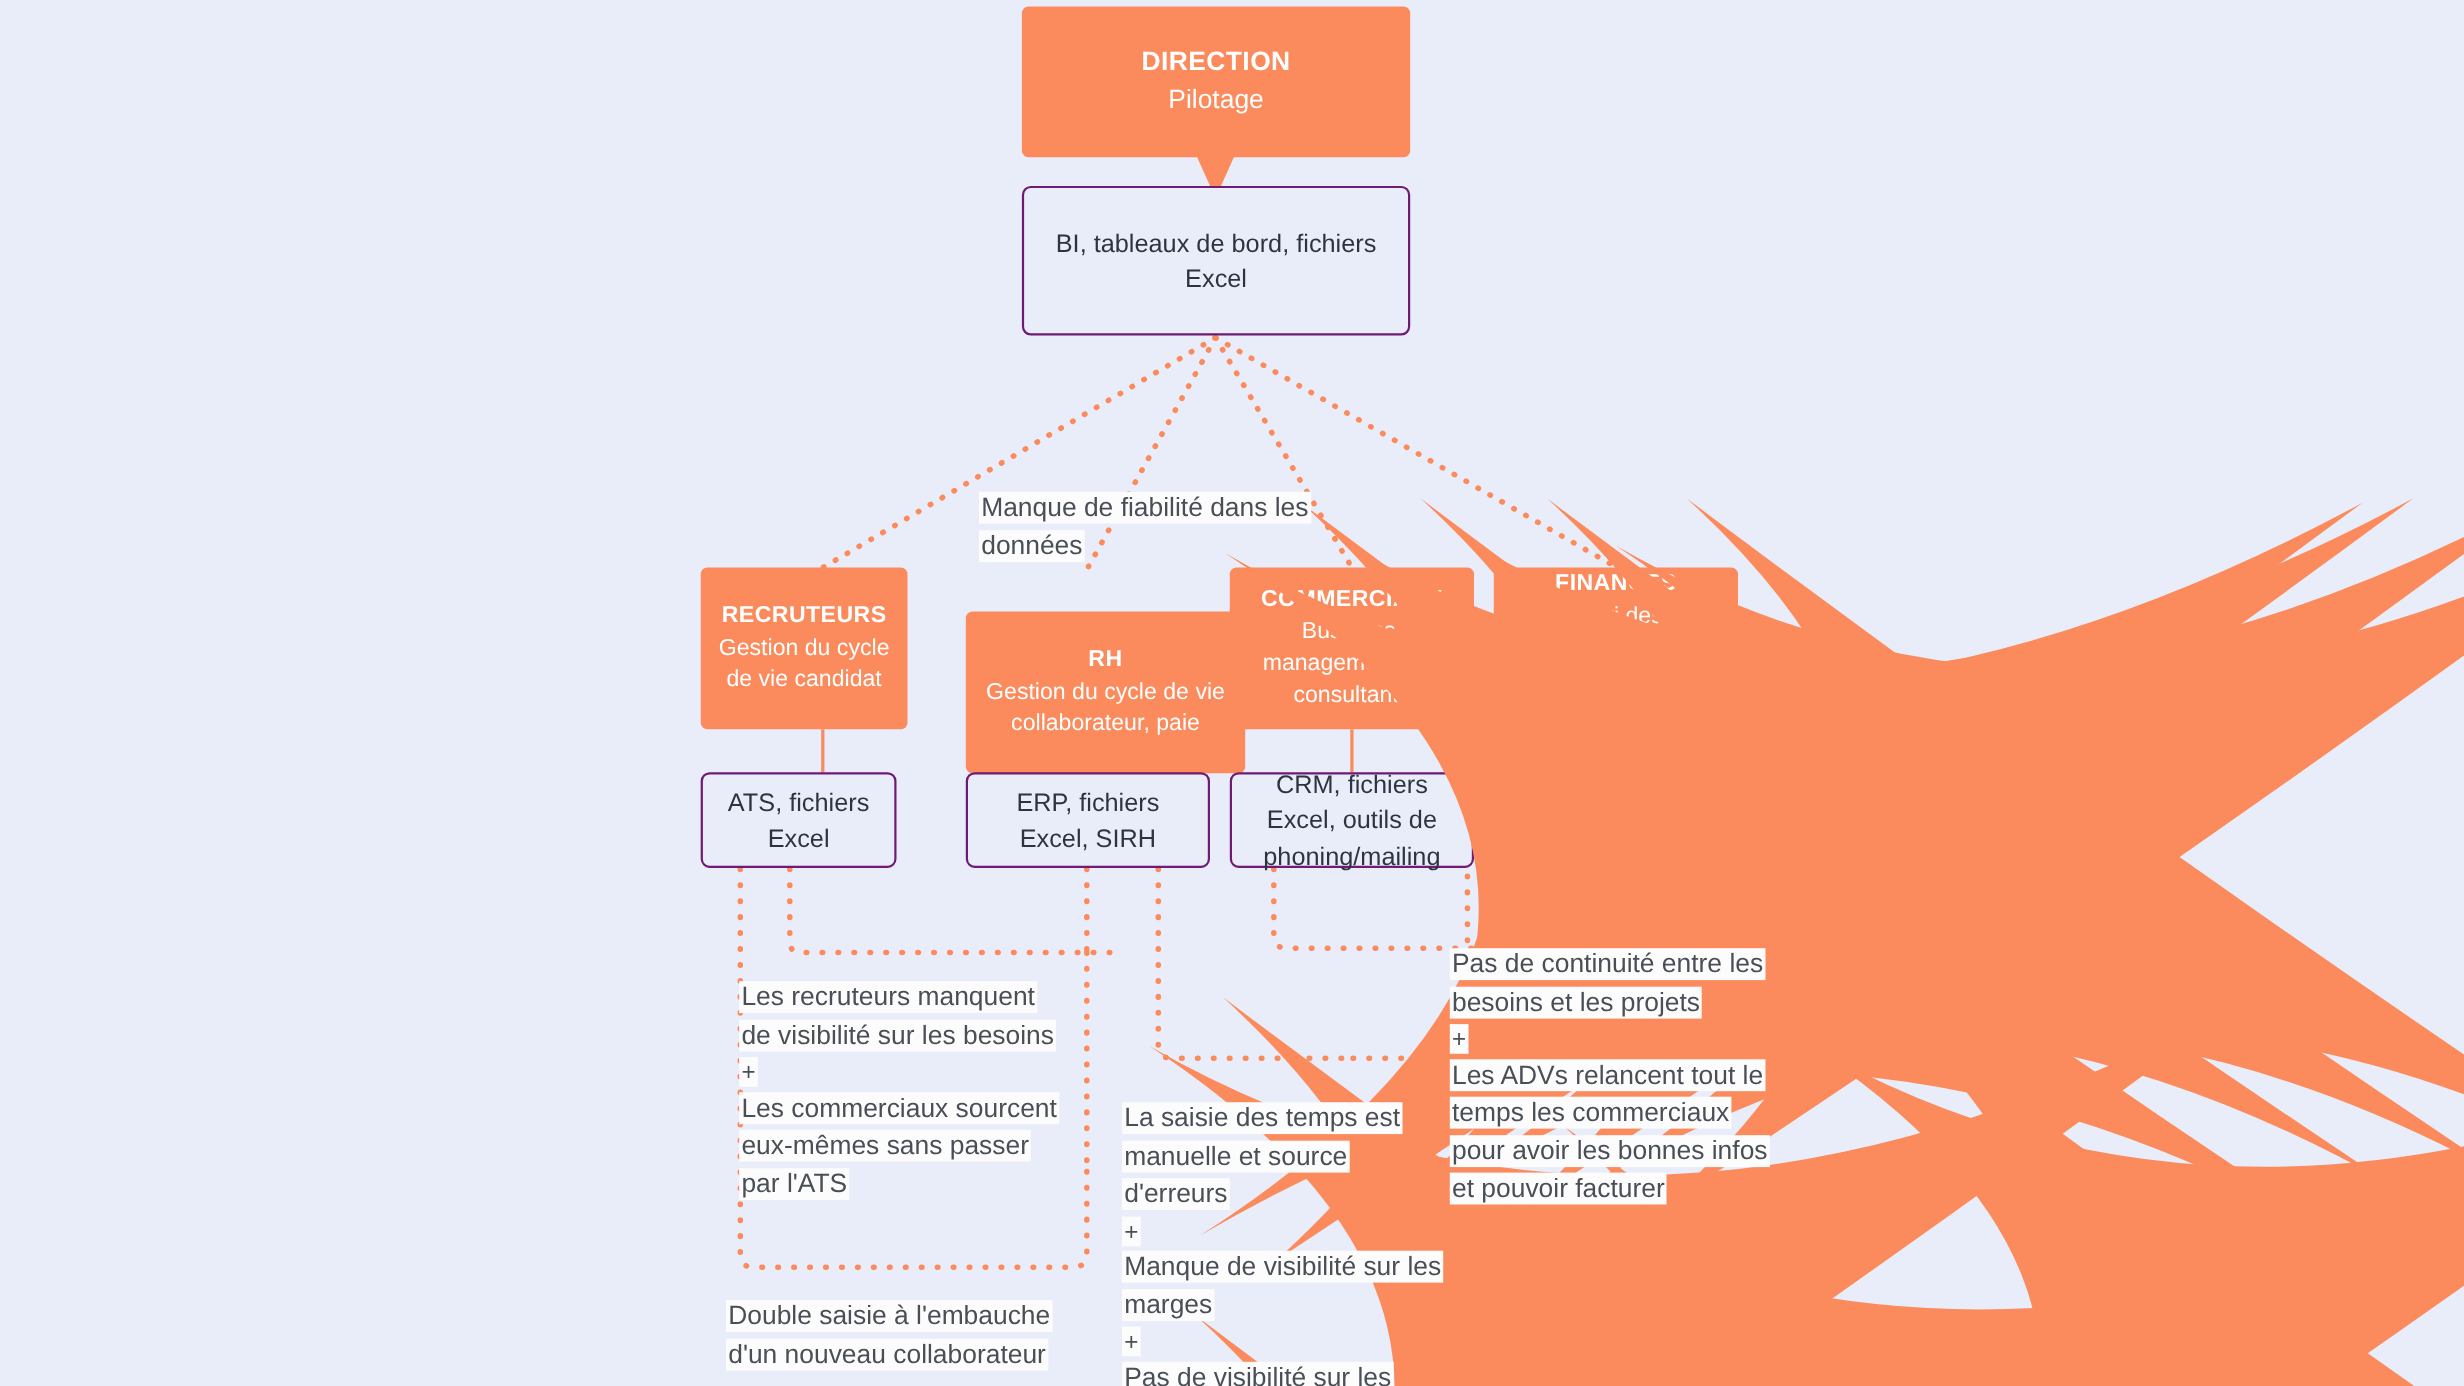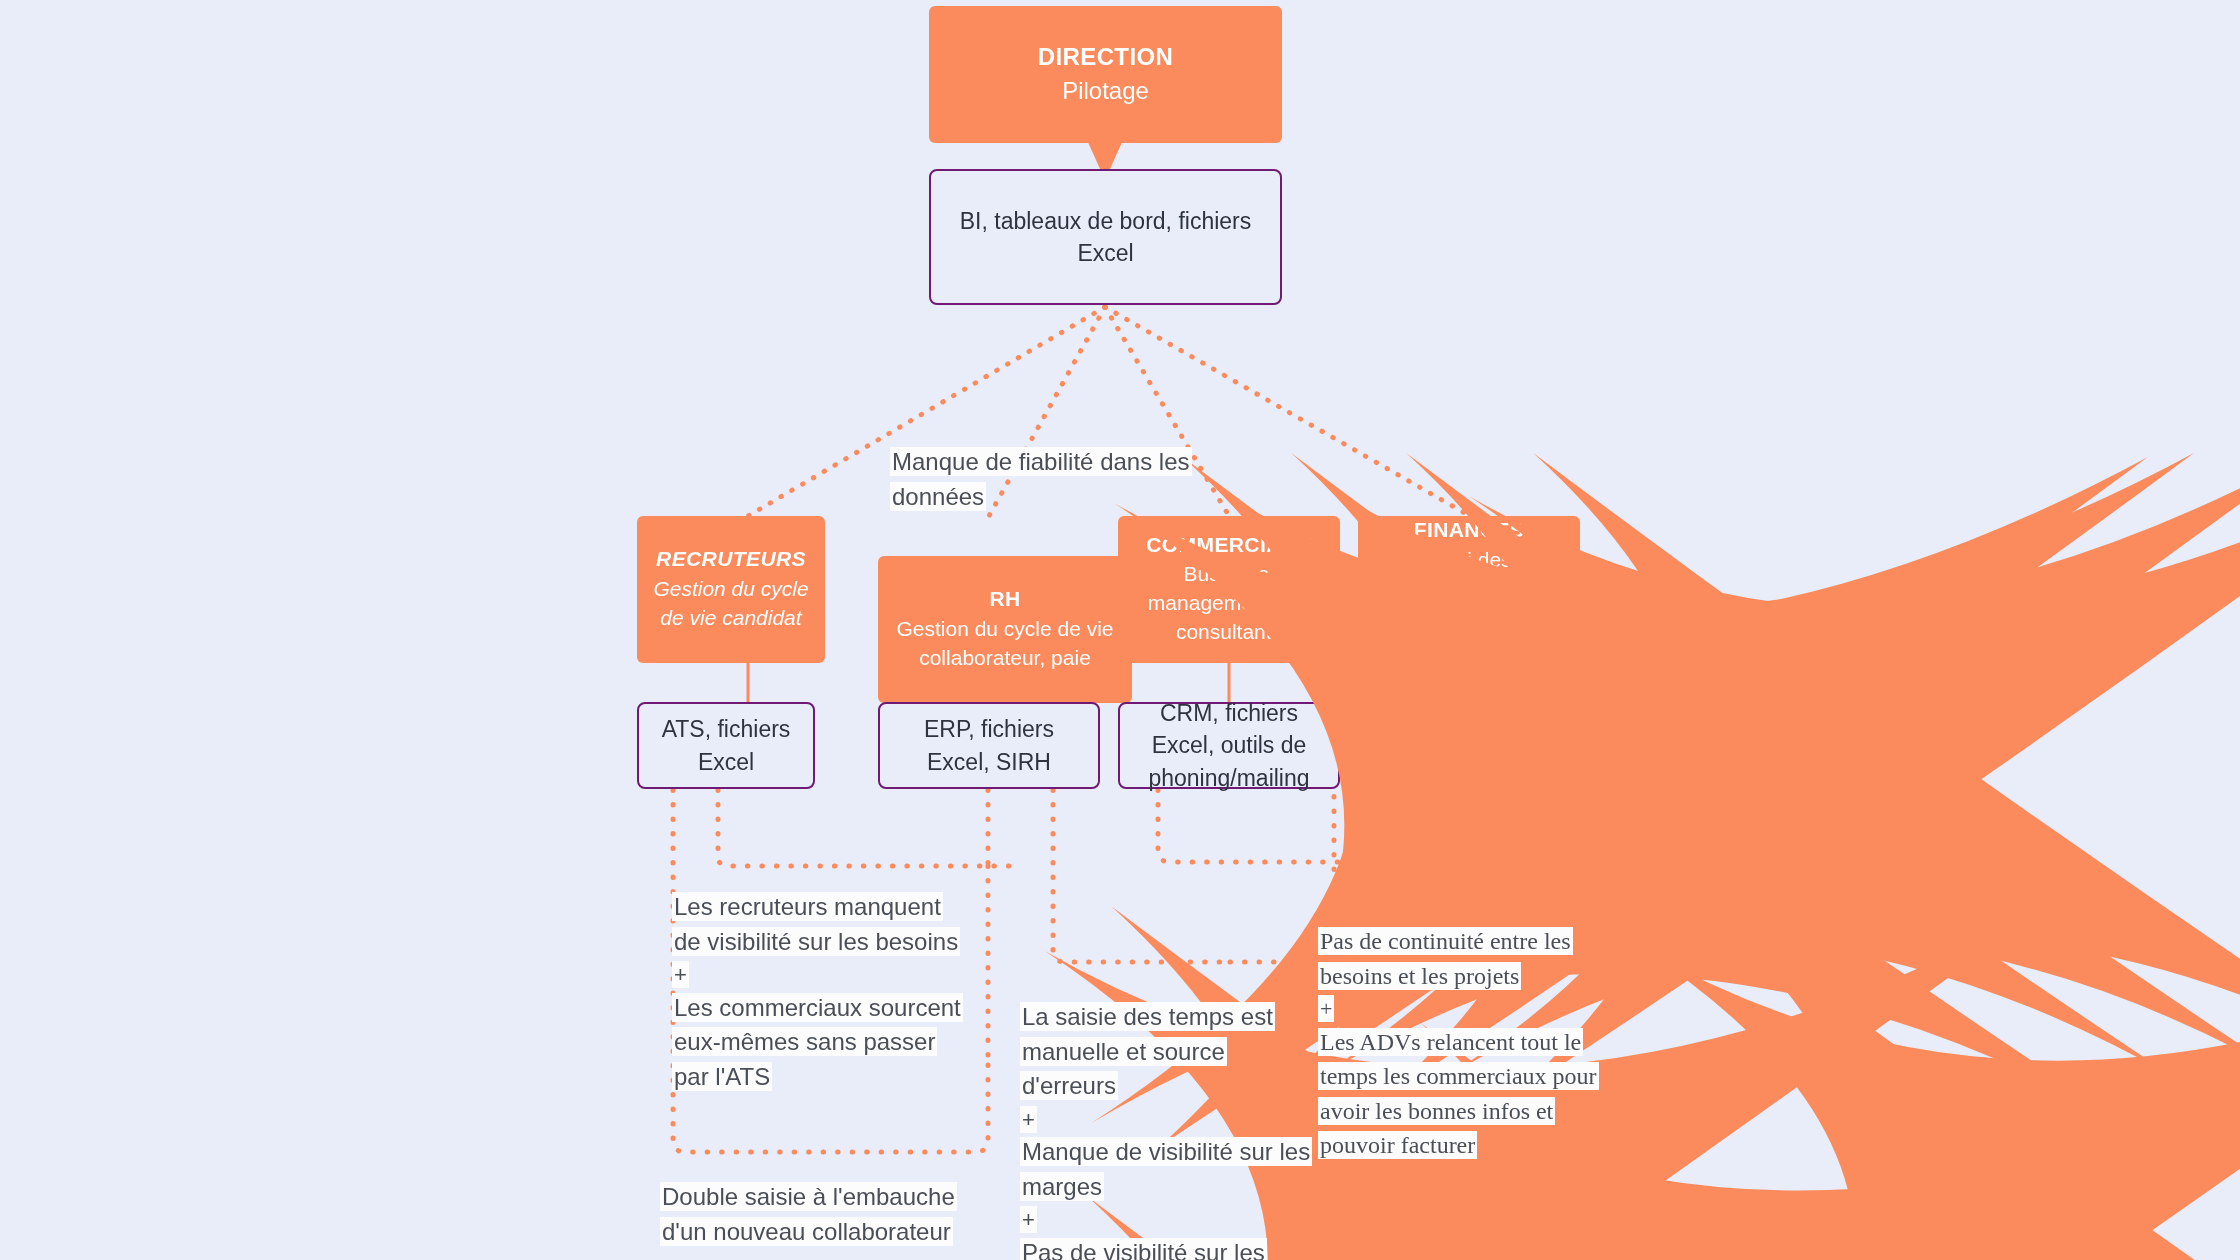--- a/index.html
+++ b/index.html
@@ -60,21 +60,21 @@
     padding: 0 10px;
   }
   
   #node-direction { left: 929px; top: 6px; width: 353px; height: 137px; }
   #node-direction .n-title { font-size: 24px; }
   #node-direction .n-sub { font-size: 24px; }
   
   #node-bi { left: 929px; top: 169px; width: 353px; height: 136px; }
 
   
-  #node-recruteurs { left: 637px; top: 516px; width: 188px; height: 147px; font-style: italic; }
+  #node-recruteurs { left: 637px; top: 516px; width: 188px; height: 147px; }
   #node-rh         { left: 878px; top: 516px; width: 254px; height: 147px; margin-top: 40px; }
   #node-commerciaux{ left: 1118px; top: 516px; width: 222px; height: 147px; }
   #node-finances   { left: 1358px; top: 516px; width: 222px; height: 147px; }
 
   
   #node-ats   { left: 637px; top: 702px; width: 178px; height: 87px; }
   #node-erp   { left: 878px; top: 702px; width: 222px; height: 87px; }
   #node-crm   { left: 1118px; top: 702px; width: 222px; height: 87px; }
   #node-outils{ left: 1358px; top: 702px; width: 222px; height: 87px; }
 
@@ -90,21 +90,21 @@
     background: #fcfcfd;
     box-decoration-break: clone;
     -webkit-box-decoration-break: clone;
     padding: 1px 2px;
   }
   .annot .plus { display: block; font-size: 22px; }
 
   #annot-fiabilite { left: 890px; top: 445px; width: 400px; }
   #annot-left  { left: 672px; top: 890px; width: 300px; }
   #annot-mid   { left: 1020px; top: 1000px; width: 300px; }
-  #annot-right { left: 1318px; top: 924px; width: 300px; font-family: Liberation Serif, serif; }
+  #annot-right { left: 1318px; top: 860px; width: 300px; }
   #annot-bottom{ left: 660px; top: 1180px; width: 340px; }
 </style>
 </head>
 <body>
 
 <div id="stage">
 
   <svg class="layer" id="connectors" viewBox="0 0 2240 1260">
     <defs>
       <marker id="arrowhead" markerWidth="10" markerHeight="9" refX="5" refY="4.5" orient="auto">

